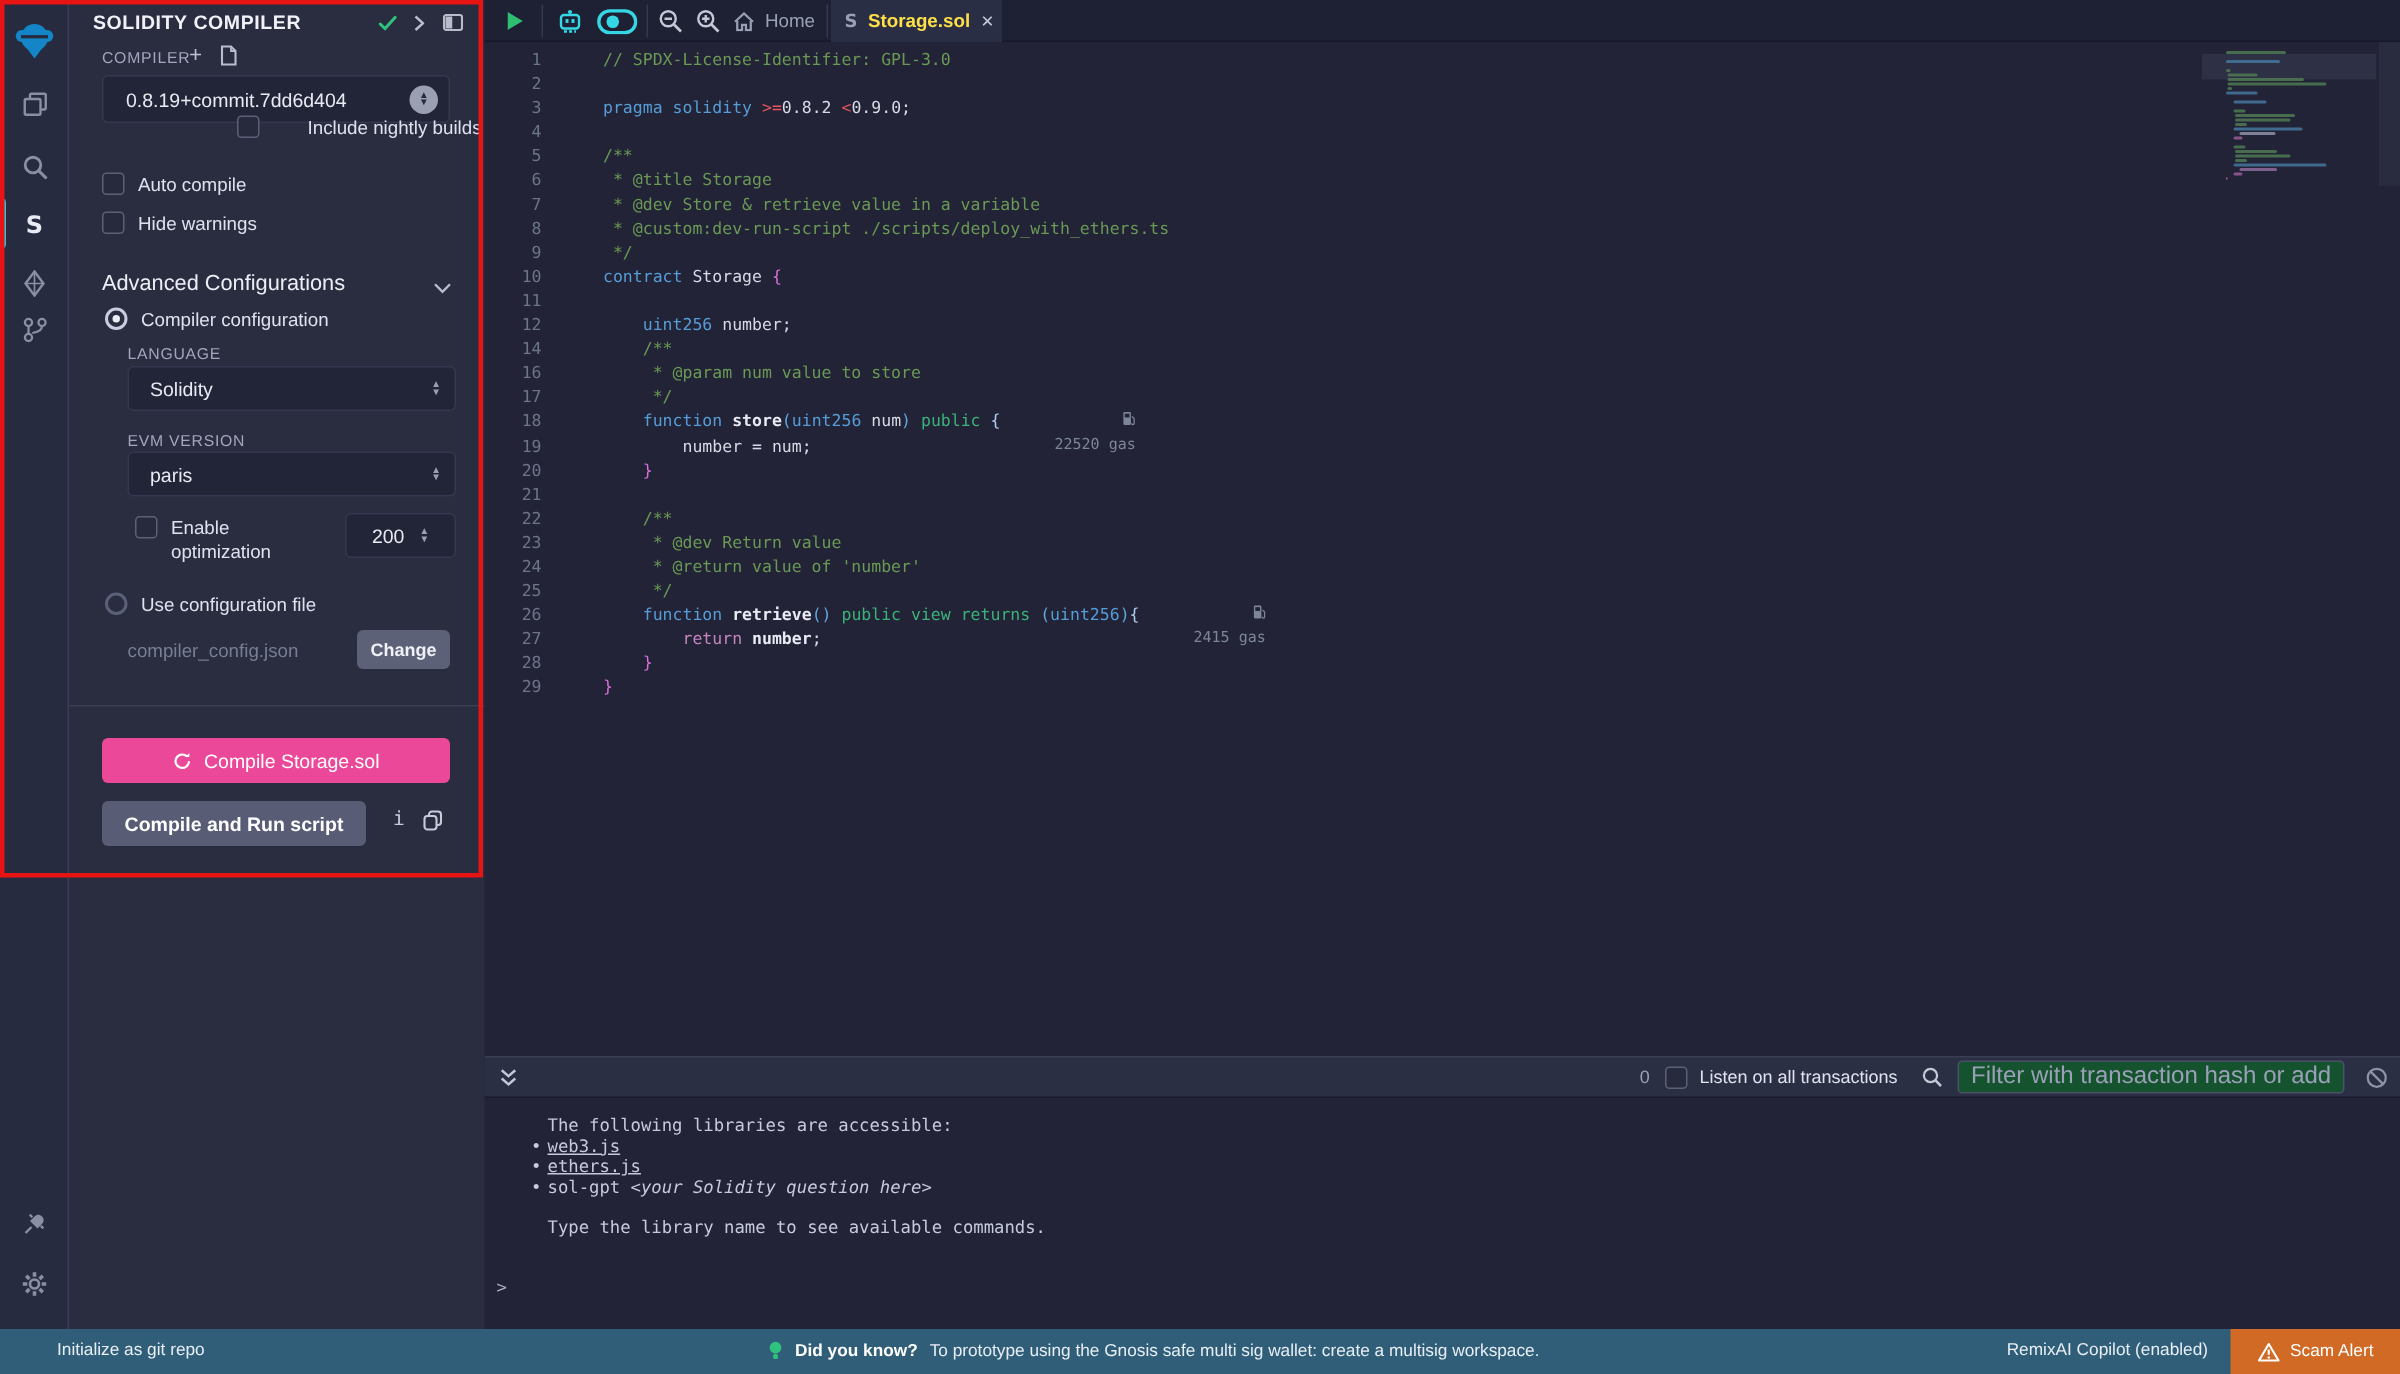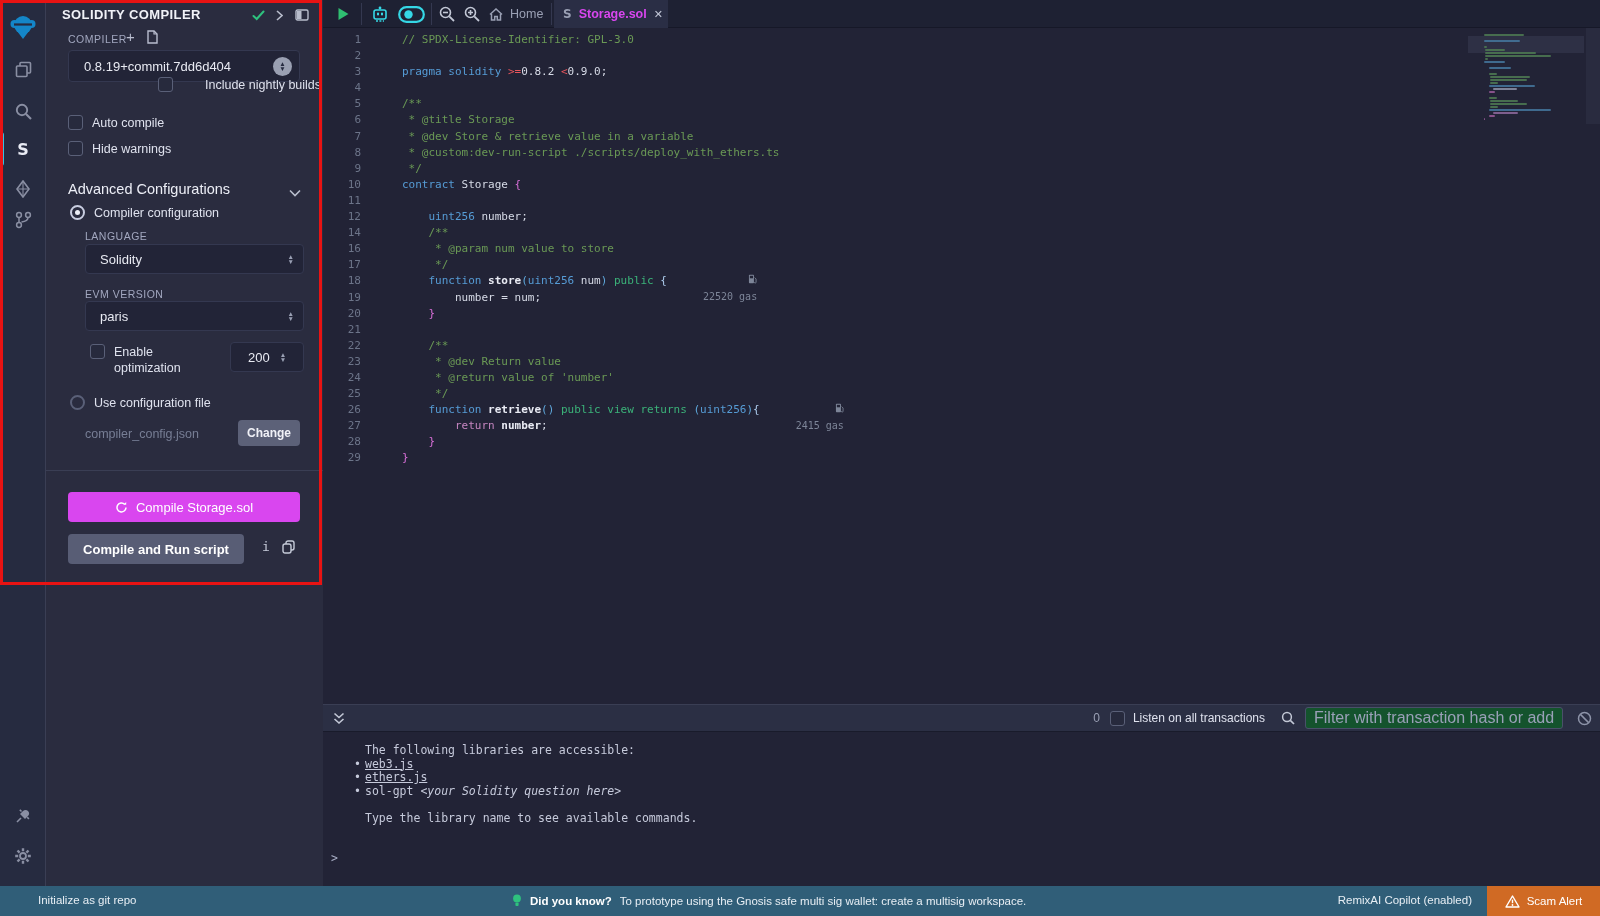--- a/index.html
+++ b/index.html
@@ -41,36 +41,36 @@
   #language-select { left:39px; top:244px; width:219px; height:30px; padding-left:14px; }
   #evm-label { position:absolute; left:39px; top:288px; }
   #evm-select { left:39px; top:301px; width:219px; height:30px; padding-left:14px; }
   #row-enableopt { left:44px; top:344px; width:110px; align-items:flex-start; }
   #row-enableopt span { line-height:16px; }
   #runs-input { position:absolute; left:184px; top:342px; width:74px; height:30px; background:#222437; border:1px solid #343850; border-radius:4px; color:#e8eaf2; font-size:13px; display:flex; align-items:center; justify-content:center; gap:10px; }
   #row-usecfg { left:24px; top:395px; }
   #config-file-name { position:absolute; left:39px; top:427px; font-size:12.5px; color:#777e95; }
   #change-button { position:absolute; left:192px; top:420px; width:62px; height:26px; background:#5c6178; border:none; border-radius:4px; color:#f0f1f7; font-size:12px; font-weight:700; cursor:pointer; }
   #panel-footer-divider { position:absolute; left:0; top:470px; width:277px; border-top:1px solid #3a3e54; }
-  #compile-button { position:absolute; left:22px; top:492px; width:232px; height:30px; border:none; border-radius:4px; background:#d946ef; color:#fff; font-size:13px; display:flex; align-items:center; justify-content:center; gap:8px; cursor:pointer; font-family:"Liberation Sans",sans-serif; }
+  #compile-button { position:absolute; left:22px; top:492px; width:232px; height:30px; border:none; border-radius:4px; background:#ec4899; color:#fff; font-size:13px; display:flex; align-items:center; justify-content:center; gap:8px; cursor:pointer; font-family:"Liberation Sans",sans-serif; }
   #compile-run-button { position:absolute; left:22px; top:534px; width:176px; height:30px; border:none; border-radius:4px; background:#585d75; color:#fff; font-size:13px; font-weight:700; cursor:pointer; font-family:"Liberation Sans",sans-serif; }
   #run-info-icon { position:absolute; left:216px; top:539px; color:#c6cbd9; font-size:13px; font-family:"DejaVu Sans Mono", monospace; cursor:pointer; }
   #run-copy-icon { position:absolute; left:236px; top:540px; cursor:pointer; }
 
   
   #annotation-rect { position:absolute; left:0px; top:0px; width:322px; height:585px; border:3px solid #e81313; z-index:10; pointer-events:none; }
 
   
   #main { position:absolute; left:323px; top:0; width:1277px; height:886px; background:#222336; }
   #tabbar { position:absolute; left:0; top:0; width:1277px; height:28px; background:#1e2133; border-bottom:1px solid #161828; }
   .tb-ic { position:absolute; top:0; height:28px; display:flex; align-items:center; justify-content:center; cursor:pointer; }
   .tb-div { position:absolute; top:3px; height:22px; width:1px; background:#343850; }
   #home-tab { position:absolute; left:156px; top:0; height:28px; display:flex; align-items:center; gap:7px; color:#9aa0b4; font-size:12.5px; padding:0 10px; cursor:pointer; }
   #active-tab { position:absolute; left:231px; top:0; width:114px; height:28px; background:#2a2e45; display:flex; align-items:center; gap:7px; padding:0 9px; cursor:pointer; }
-  #active-tab .tab-label { color:#d946ef; font-size:12.5px; font-weight:700; }
+  #active-tab .tab-label { color:#fde047; font-size:12.5px; font-weight:700; }
   #tab-close { margin-left:auto; color:#c3c8d8; font-size:11px; cursor:pointer; }
   .s-file { font-weight:700; font-size:12px; color:#9aa0b4; font-family:"DejaVu Sans",sans-serif; }
 
   
   #editor { position:absolute; left:0; top:28px; width:1277px; height:676px; background:#222336; overflow:hidden; font-family:"DejaVu Sans Mono", monospace; font-size:11px; }
   #code { position:absolute; left:0; top:4px; width:1277px; }
   .cl { display:flex; height:16.1px; line-height:16.1px; white-space:pre; }
   .cl .ln { width:55px; text-align:right; padding-right:17px; color:#6c7489; flex:0 0 auto; }
   .cl .ct { padding-left:24px; }
   .tk-c{color:#6a9955} .tk-k{color:#569cd6} .tk-o{color:#e8555c} .tk-w{color:#d6dae6}

